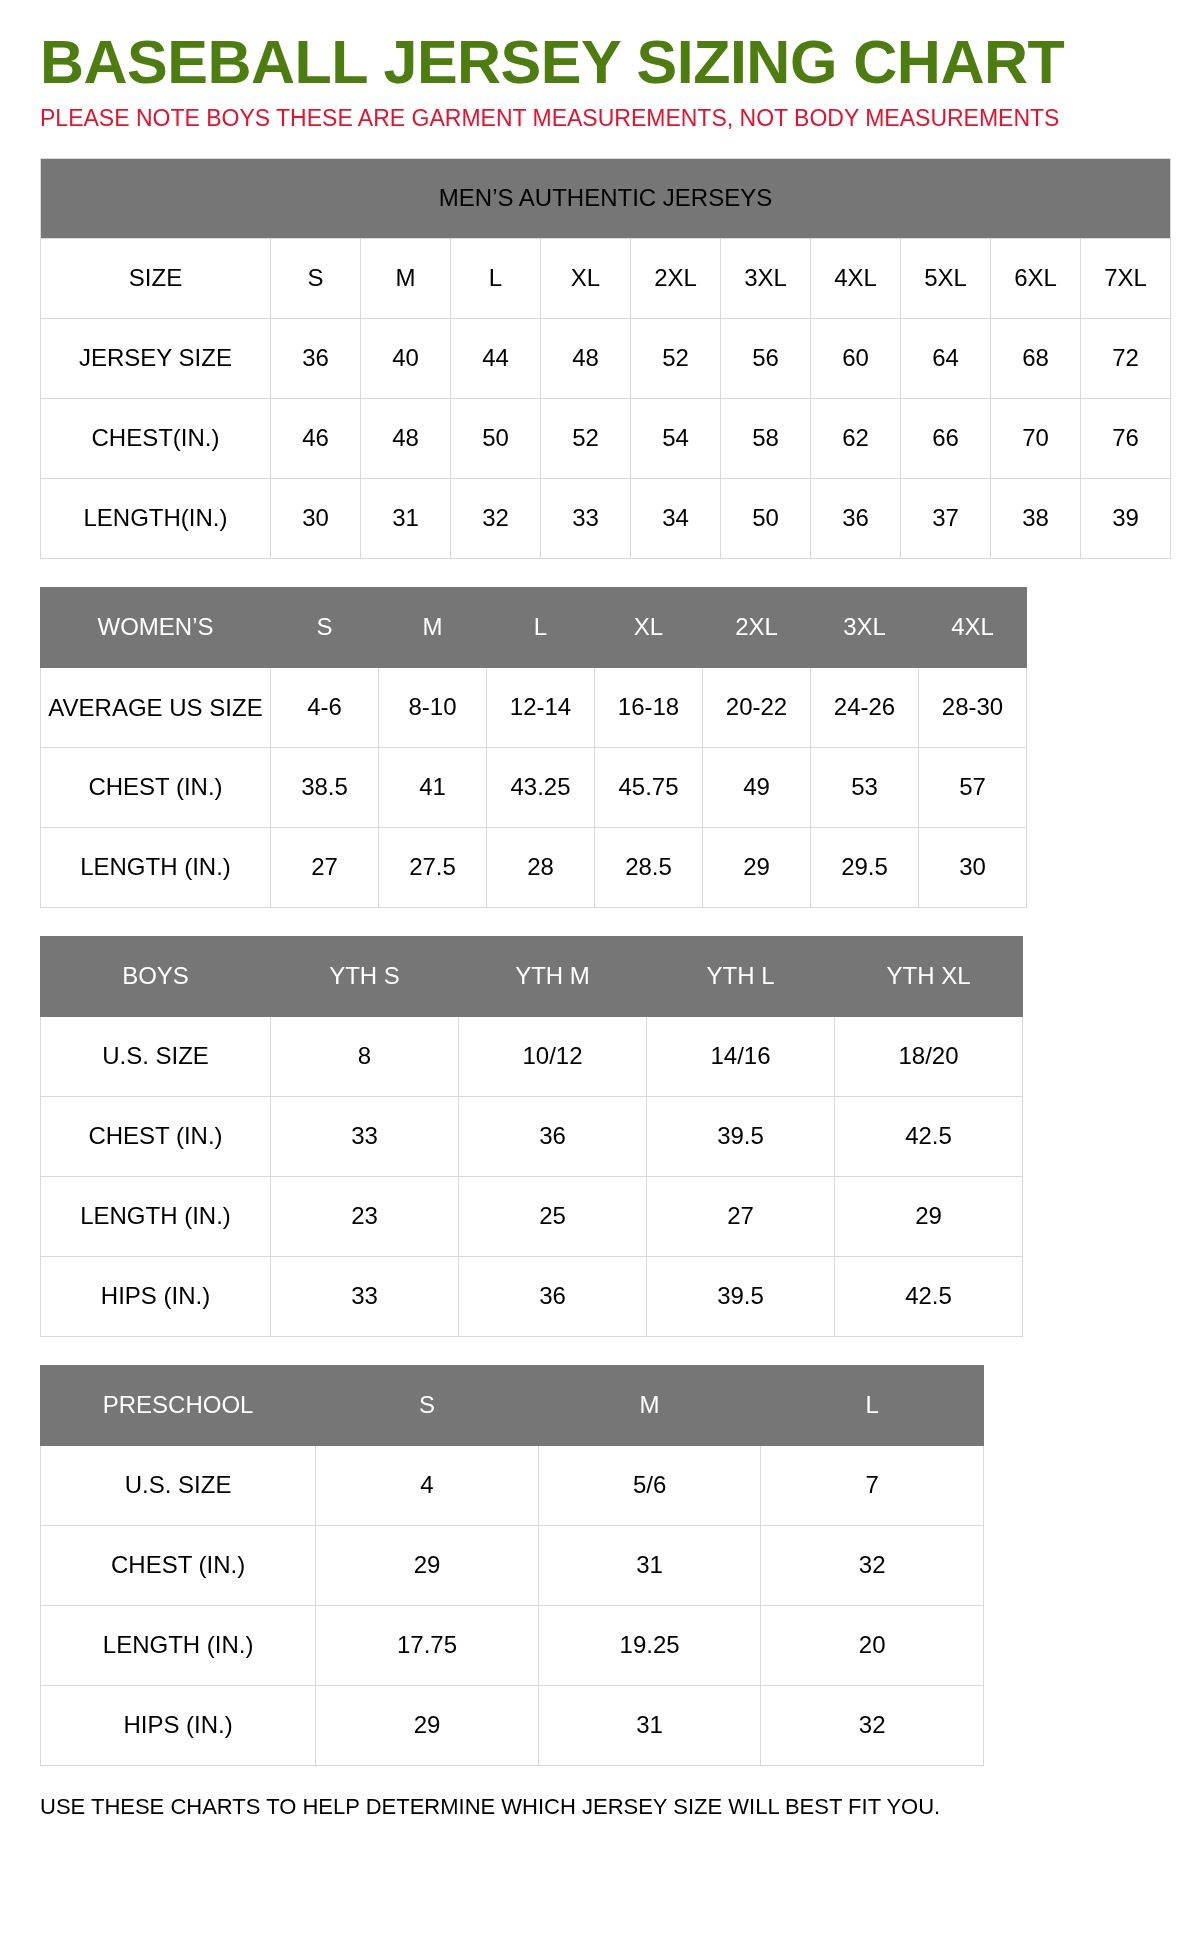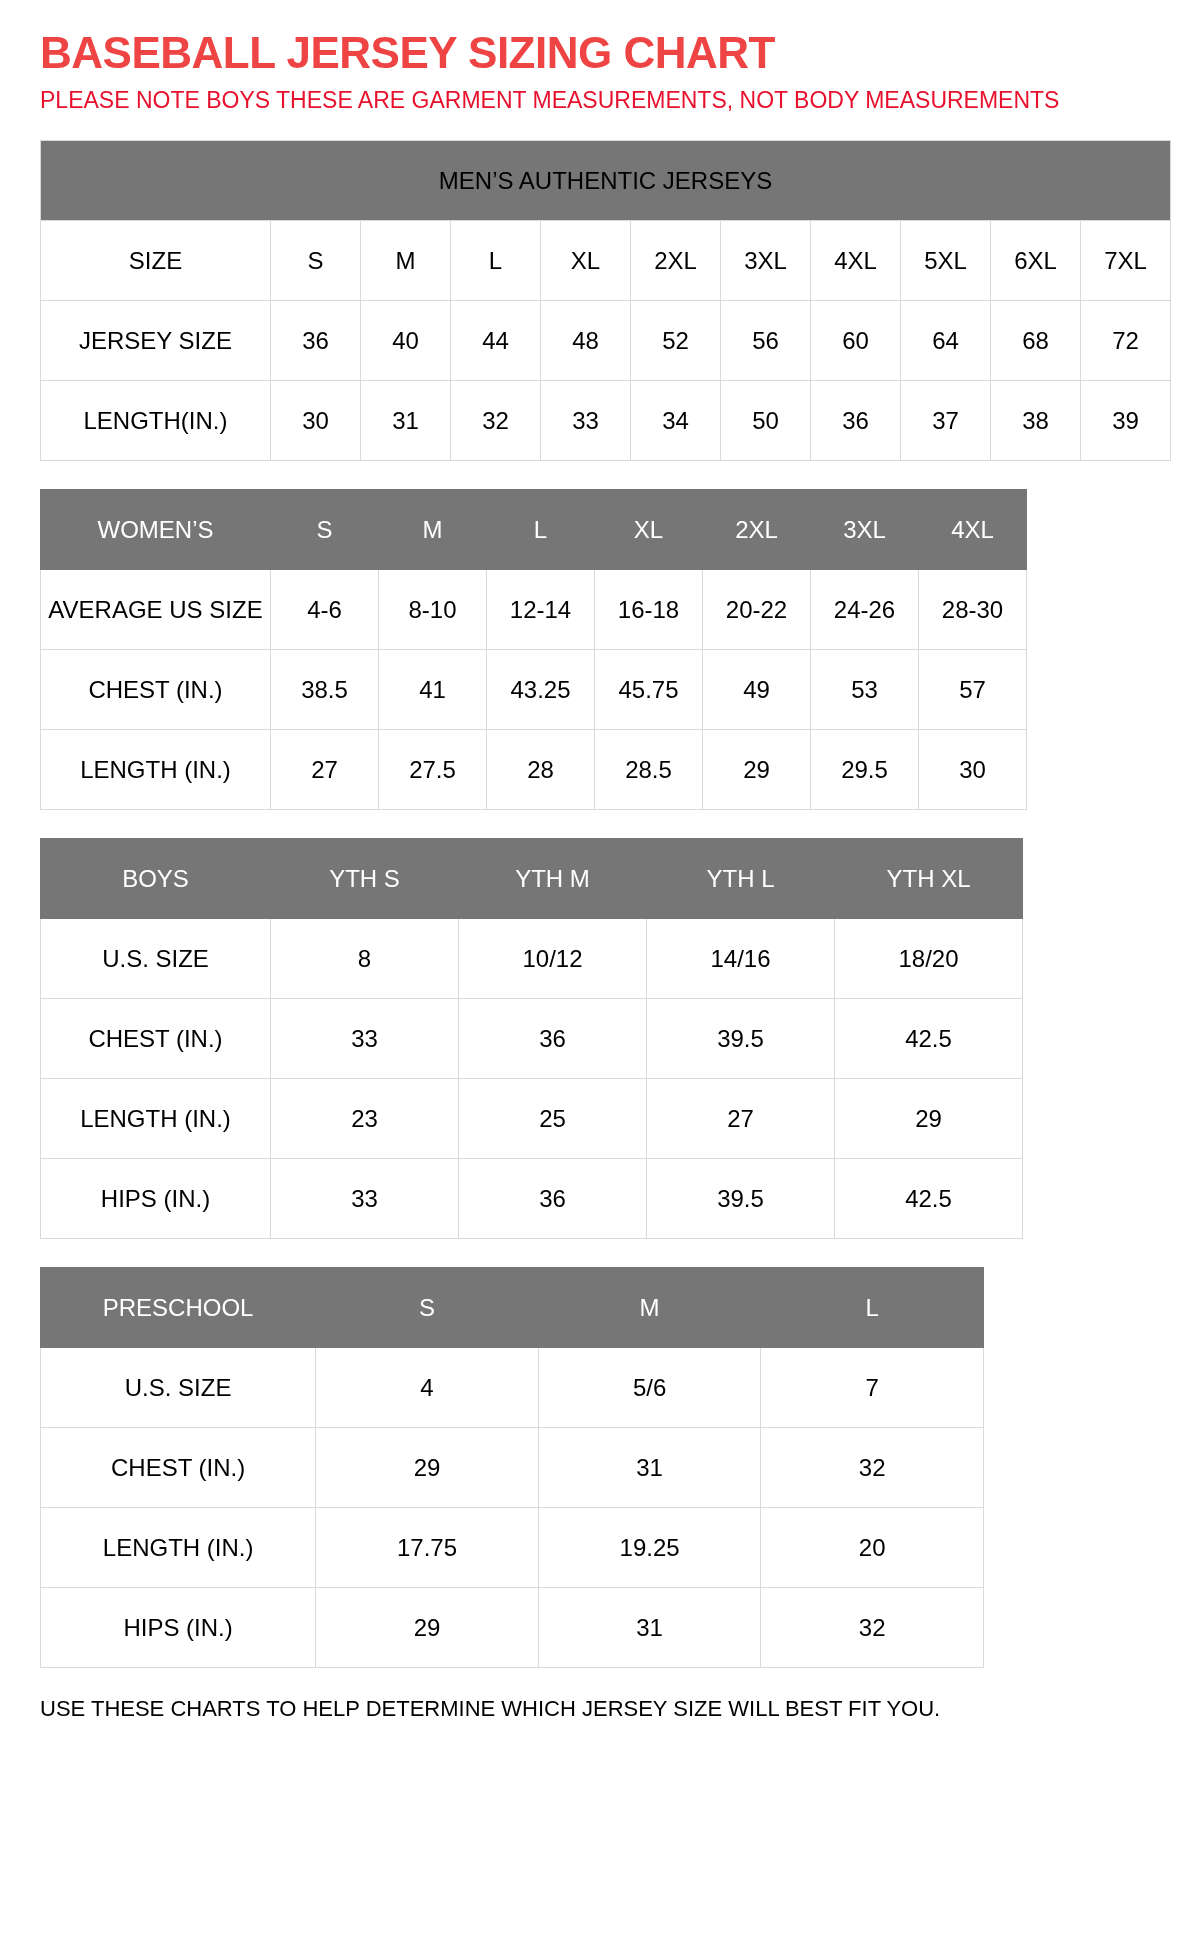--- a/index.html
+++ b/index.html
@@ -9,26 +9,26 @@
   }
   body {
     width: 1200px;
     min-height: 1942px;
     font-family: "Liberation Sans", sans-serif;
     color: #000000;
     box-sizing: border-box;
     padding: 30px 40px 0 40px;
   }
   .page-title {
-    font-size: 44px;
+    font-size: 61px;
     font-weight: bold;
     letter-spacing: -0.5px;
     line-height: 1.05;
     margin: 0 0 10px 0;
-    color: #ef4444;
+    color: #4d7c0f;
   }
   .note {
     color: #e8112d;
     font-size: 23px;
     line-height: 1.3;
     margin: 0 0 24px 0;
     max-width: 1090px;
   }
   table.sz {
     border-collapse: collapse;
@@ -133,20 +133,33 @@
       <td>44</td>
       <td>48</td>
       <td>52</td>
       <td>56</td>
       <td>60</td>
       <td>64</td>
       <td>68</td>
       <td>72</td>
     </tr>
     <tr>
+      <td class="rowlabel">CHEST(IN.)</td>
+      <td>46</td>
+      <td>48</td>
+      <td>50</td>
+      <td>52</td>
+      <td>54</td>
+      <td>58</td>
+      <td>62</td>
+      <td>66</td>
+      <td>70</td>
+      <td>76</td>
+    </tr>
+    <tr>
       <td class="rowlabel">LENGTH(IN.)</td>
       <td>30</td>
       <td>31</td>
       <td>32</td>
       <td>33</td>
       <td>34</td>
       <td>50</td>
       <td>36</td>
       <td>37</td>
       <td>38</td>

